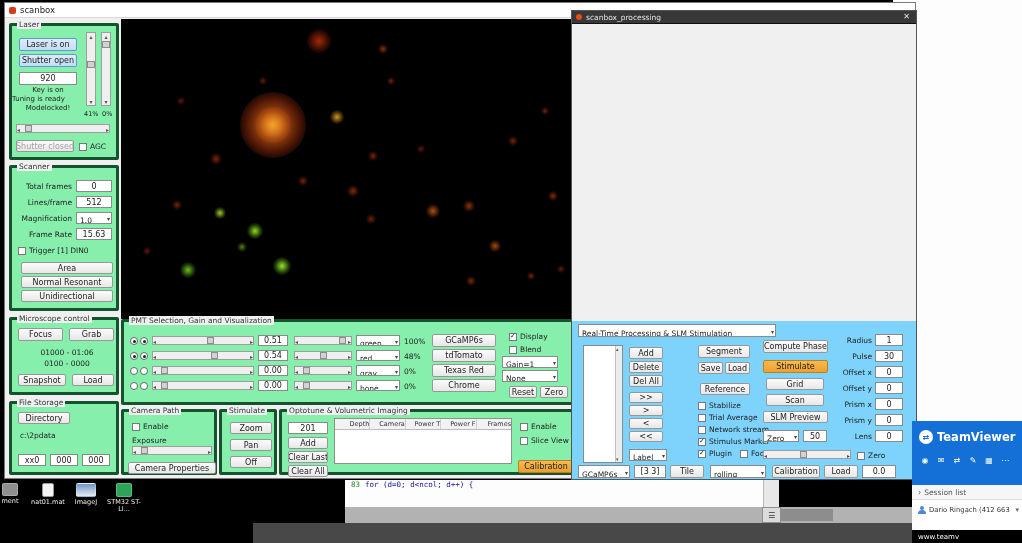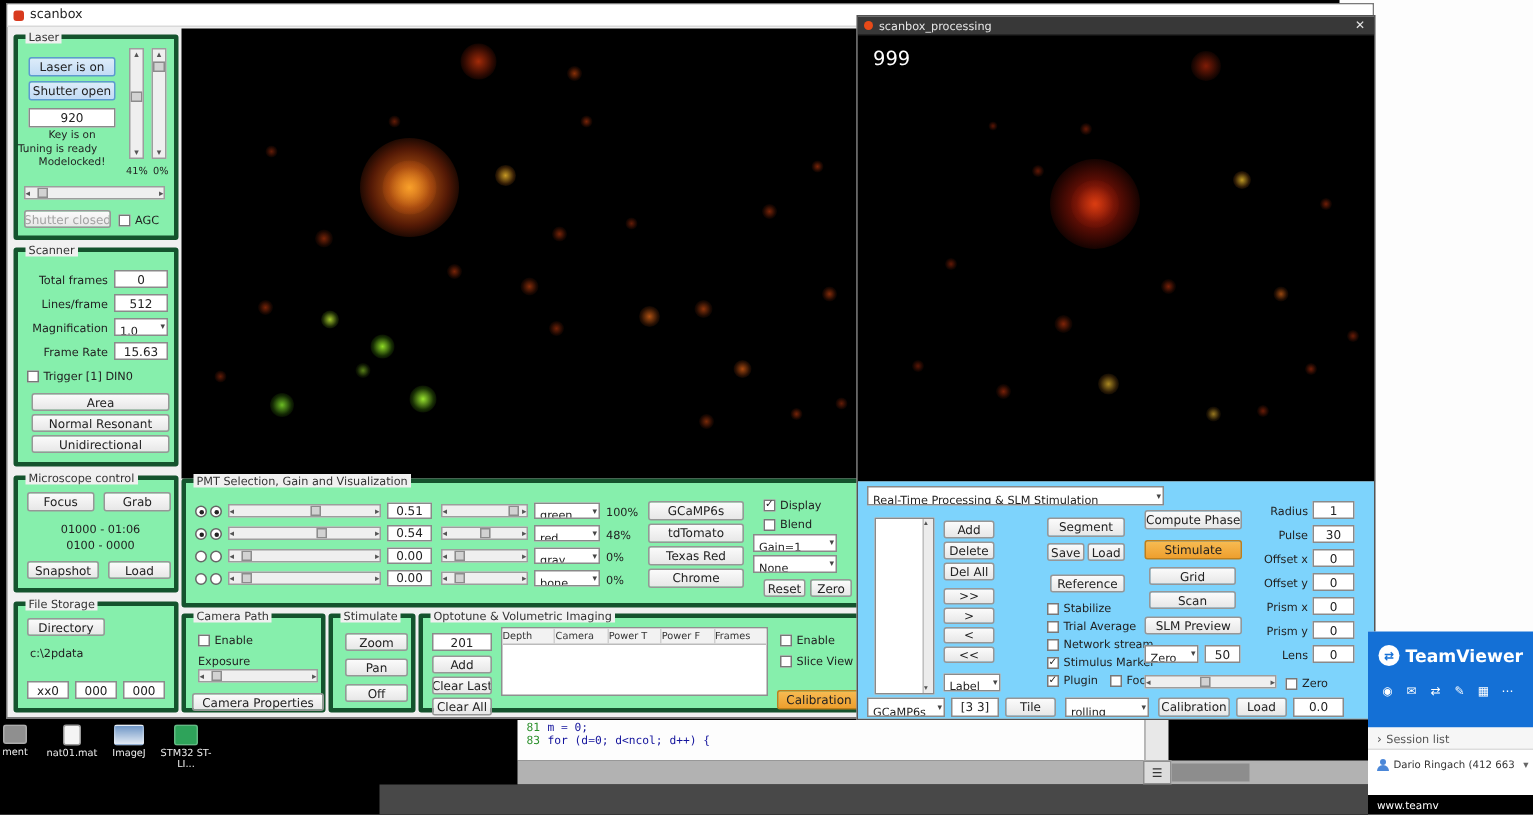--- a/index.html
+++ b/index.html
@@ -33,21 +33,21 @@
 .hsl .th{position:absolute;top:0;bottom:0;width:7px;background:#d2d2d2;border:1px solid #8c8c8c}
 .vsl{position:absolute;background:#efefef;border:1px solid #9d9d9d;overflow:hidden}
 .vsl::before{content:"▴";position:absolute;top:0;left:50%;transform:translateX(-50%);font-size:6px;color:#555}
 .vsl::after{content:"▾";position:absolute;bottom:0;left:50%;transform:translateX(-50%);font-size:6px;color:#555}
 .vsl .th{position:absolute;left:0;right:0;height:7px;background:#d2d2d2;border:1px solid #8c8c8c}
 .lbl{position:absolute;font-size:7.5px;color:#222;white-space:nowrap}
 .imgbox{position:absolute;background:#000;overflow:hidden}
 .cell{position:absolute;border-radius:50%;filter:blur(.4px)}
 .tbl{position:absolute;background:#fff;border:1px solid #8f8f8f;overflow:hidden}
 .tbl .hd{display:flex;background:#f2f2f2;border-bottom:1px solid #bbb}
-.tbl .hd span{flex:1;font-size:6.5px;text-align:left;border-right:1px solid #d0d0d0;padding:1px 0;color:#333}
+.tbl .hd span{flex:1;font-size:6.5px;text-align:right;border-right:1px solid #d0d0d0;padding:1px 0;color:#333}
 .tbl .hd span:last-child{border-right:none}
 .list{position:absolute;background:#fff;border:1px solid #8a8a8a}
 .list .sb{position:absolute;right:0;top:0;bottom:0;width:7px;background:#ececec;border-left:1px solid #c0c0c0}
 .list .sb::before{content:"▴";position:absolute;top:0;left:0;font-size:5px;color:#555}
 .list .sb::after{content:"▾";position:absolute;bottom:0;left:0;font-size:5px;color:#555}
 .eline{display:flex;font-family:"DejaVu Sans Mono","Liberation Mono",monospace;font-size:7.5px;line-height:9px}
 .eline .ln{width:20px;color:#2a8f2a;text-align:right;padding-right:5px;flex:0 0 auto}
 .eline .code{color:#13139c;white-space:pre}
 .dicon{position:absolute;width:36px;text-align:center;color:#eee;font-size:6.5px;line-height:7px}
 .dicon .ig{margin:0 auto 2px;border-radius:2px;border:1px solid rgba(255,255,255,.25)}
@@ -284,42 +284,20 @@
       <div class="btn orange" style="left:236px;top:48px;width:56px;height:13px">Calibration</div>
     </div>
   </div>
 
   <div class="win" style="left:571px;top:10px;width:346px;height:470px;border-color:#555">
     <div class="titlebar dark" style="height:13px">
       <span class="appdot round" style="width:6px;height:6px"></span>
       <span style="font-size:7.5px">scanbox_processing</span>
       <span class="closex">✕</span>
     </div>
-    <div class="imgbox" id="img-proc" style="left:0;top:13px;width:344px;height:297px">
-      <div class="abs" style="left:10px;top:8px;color:#fff;font-size:13px;z-index:3">999</div>
-    <div class="cell" style="left: 128px; top: 82px; height: 60px; width: 60px; background: radial-gradient(circle, rgba(190, 30, 10, 0.9) 0%, rgba(110, 15, 5, 0.5) 55%, transparent 80%);"></div>
-        <div class="cell" style="left: 142px; top: 96px; height: 32px; width: 32px; background: radial-gradient(circle, rgba(230, 70, 20, 0.8) 0%, rgba(140, 30, 10, 0.4) 55%, transparent 80%);"></div>
-        <div class="cell" style="left: 222px; top: 10px; height: 20px; width: 20px; background: radial-gradient(circle, rgba(160, 35, 8, 0.8) 0%, rgba(90, 20, 5, 0.4) 55%, transparent 80%);"></div>
-        <div class="cell" style="left: 250px; top: 90px; height: 12px; width: 12px; background: radial-gradient(circle, rgba(210, 170, 40, 0.9) 0%, rgba(120, 70, 15, 0.4) 55%, transparent 80%);"></div>
-        <div class="cell" style="left: 131px; top: 186px; height: 12px; width: 12px; background: radial-gradient(circle, rgba(160, 45, 10, 0.8) 0%, rgba(90, 25, 5, 0.3) 55%, transparent 80%);"></div>
-        <div class="cell" style="left: 160px; top: 225px; height: 14px; width: 14px; background: radial-gradient(circle, rgba(200, 160, 40, 0.85) 0%, rgba(110, 70, 15, 0.4) 55%, transparent 80%);"></div>
-        <div class="cell" style="left: 92px; top: 232px; height: 10px; width: 10px; background: radial-gradient(circle, rgba(150, 40, 10, 0.8) 0%, rgba(85, 22, 5, 0.3) 55%, transparent 80%);"></div>
-        <div class="cell" style="left: 202px; top: 162px; height: 10px; width: 10px; background: radial-gradient(circle, rgba(150, 40, 10, 0.8) 0%, rgba(85, 22, 5, 0.3) 55%, transparent 80%);"></div>
-        <div class="cell" style="left: 277px; top: 167px; height: 10px; width: 10px; background: radial-gradient(circle, rgba(190, 90, 20, 0.8) 0%, rgba(105, 45, 10, 0.3) 55%, transparent 80%);"></div>
-        <div class="cell" style="left: 298px; top: 218px; height: 8px; width: 8px; background: radial-gradient(circle, rgba(150, 40, 10, 0.75) 0%, rgba(85, 22, 5, 0.3) 55%, transparent 80%);"></div>
-        <div class="cell" style="left: 58px; top: 148px; height: 8px; width: 8px; background: radial-gradient(circle, rgba(140, 35, 8, 0.7) 0%, rgba(80, 20, 5, 0.3) 55%, transparent 80%);"></div>
-        <div class="cell" style="left: 232px; top: 247px; height: 10px; width: 10px; background: radial-gradient(circle, rgba(190, 150, 40, 0.8) 0%, rgba(105, 70, 15, 0.3) 55%, transparent 80%);"></div>
-        <div class="cell" style="left: 308px; top: 108px; height: 8px; width: 8px; background: radial-gradient(circle, rgba(150, 40, 10, 0.75) 0%, rgba(85, 22, 5, 0.3) 55%, transparent 80%);"></div>
-        <div class="cell" style="left: 148px; top: 58px; height: 8px; width: 8px; background: radial-gradient(circle, rgba(140, 35, 8, 0.7) 0%, rgba(80, 20, 5, 0.3) 55%, transparent 80%);"></div>
-        <div class="cell" style="left: 116px; top: 86px; height: 8px; width: 8px; background: radial-gradient(circle, rgba(140, 35, 8, 0.7) 0%, rgba(80, 20, 5, 0.3) 55%, transparent 80%);"></div>
-        <div class="cell" style="left: 326px; top: 196px; height: 8px; width: 8px; background: radial-gradient(circle, rgba(150, 40, 10, 0.7) 0%, rgba(85, 22, 5, 0.3) 55%, transparent 80%);"></div>
-        <div class="cell" style="left: 266px; top: 246px; height: 8px; width: 8px; background: radial-gradient(circle, rgba(150, 40, 10, 0.7) 0%, rgba(85, 22, 5, 0.3) 55%, transparent 80%);"></div>
-        <div class="cell" style="left: 87px; top: 57px; height: 6px; width: 6px; background: radial-gradient(circle, rgba(130, 32, 8, 0.7) 0%, rgba(75, 18, 4, 0.3) 55%, transparent 80%);"></div>
-        <div class="cell" style="left: 36px; top: 216px; height: 8px; width: 8px; background: radial-gradient(circle, rgba(130, 32, 8, 0.7) 0%, rgba(75, 18, 4, 0.3) 55%, transparent 80%);"></div>
-      </div>
 
     <div class="abs" style="left:0;top:310px;width:344px;height:158px;background:#7dd3fc">
       <div class="combo" style="left:6px;top:3px;width:198px;height:13px">Real-Time Processing &amp; SLM Stimulation</div>
       <div class="list" style="left:11px;top:24px;width:40px;height:118px">
           <span class="sb"></span>
         </div>
       <div class="btn" style="left:57px;top:26px;width:34px;height:12px">Add</div>
       <div class="btn" style="left:57px;top:40px;width:34px;height:12px">Delete</div>
       <div class="btn" style="left:57px;top:54px;width:34px;height:12px">Del All</div>
       <div class="btn" style="left:57px;top:71px;width:34px;height:11px">&gt;&gt;</div>
@@ -399,24 +377,20 @@
 
   <div class="abs" style="left:0;top:480px;width:912px;height:63px;background:#000"></div>
 
   <div class="dicon" style="left:-8px;top:483px"><div class="ig" style="width:16px;height:13px;background:#8f8f8f"></div><span>ment</span></div>
   <div class="dicon" style="left:30px;top:483px"><div class="ig" style="width:12px;height:14px;background:#f4f4f4;border:1px solid #999"></div><span>nat01.mat</span></div>
   <div class="dicon" style="left:68px;top:483px"><div class="ig" style="width:20px;height:14px;background:linear-gradient(#6f96c6,#e2eaf4)"></div><span>ImageJ</span></div>
   <div class="dicon" style="left:106px;top:483px"><div class="ig" style="width:16px;height:14px;background:#2ea35a"></div><span>STM32 ST-LI...</span></div>
 
   <div class="abs" style="left:345px;top:480px;width:418px;height:27px;background:#fdfdfd;overflow:hidden">
     <div class="eline">
-        <span class="ln">81</span>
-        <span class="code">m = 0;</span>
-      </div>
-    <div class="eline">
         <span class="ln">83</span>
         <span class="code">for (d=0; d&lt;ncol; d++) {</span>
       </div>
   </div>
   <div class="abs" style="left:763px;top:480px;width:16px;height:27px;background:#e8e8e8;border-left:1px solid #b9b9b9"></div>
 
   <div class="abs" style="left:345px;top:507px;width:567px;height:16px;background:#b2b2b2">
     <div class="abs" style="left:430px;top:2px;width:58px;height:12px;background:#8d8d8d"></div>
   </div>
   <div class="abs" style="left:762px;top:507px;width:19px;height:16px;background:#dcdcdc;border:1px solid #8f8f8f;display:flex;align-items:center;justify-content:center;font-size:8px;color:#333">

